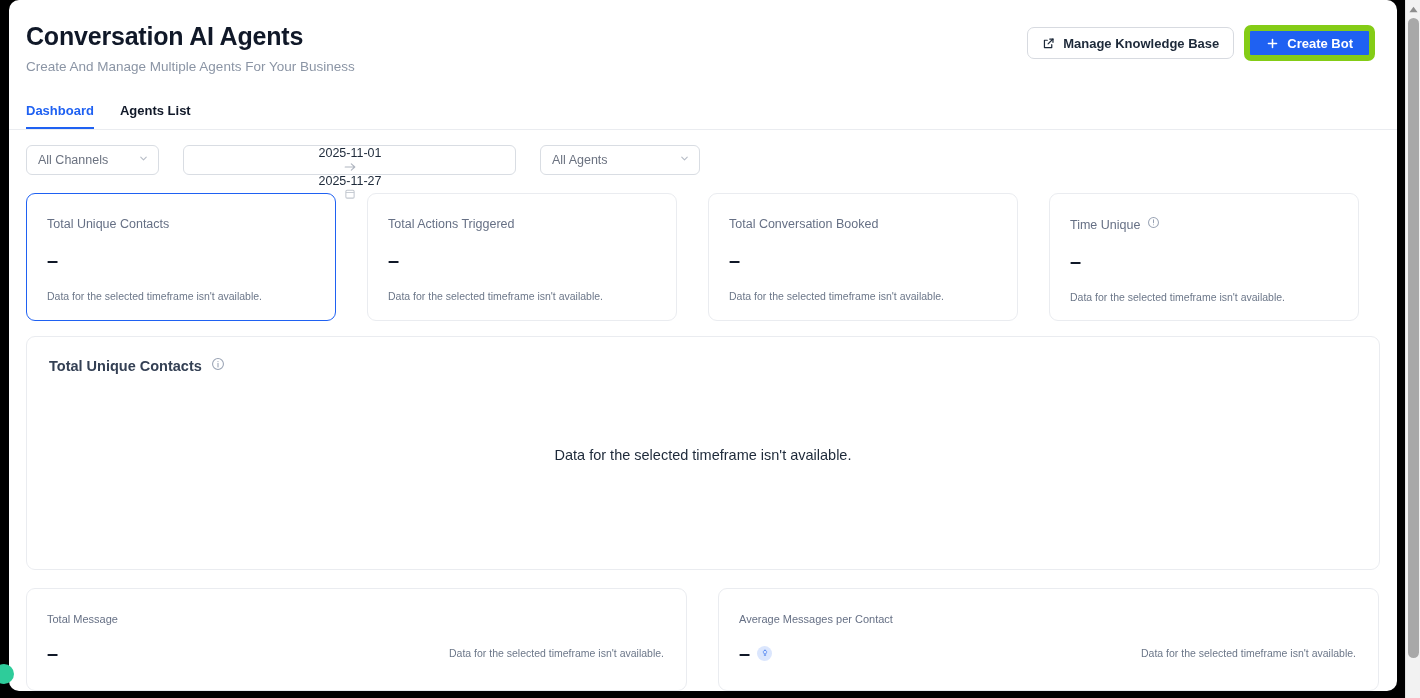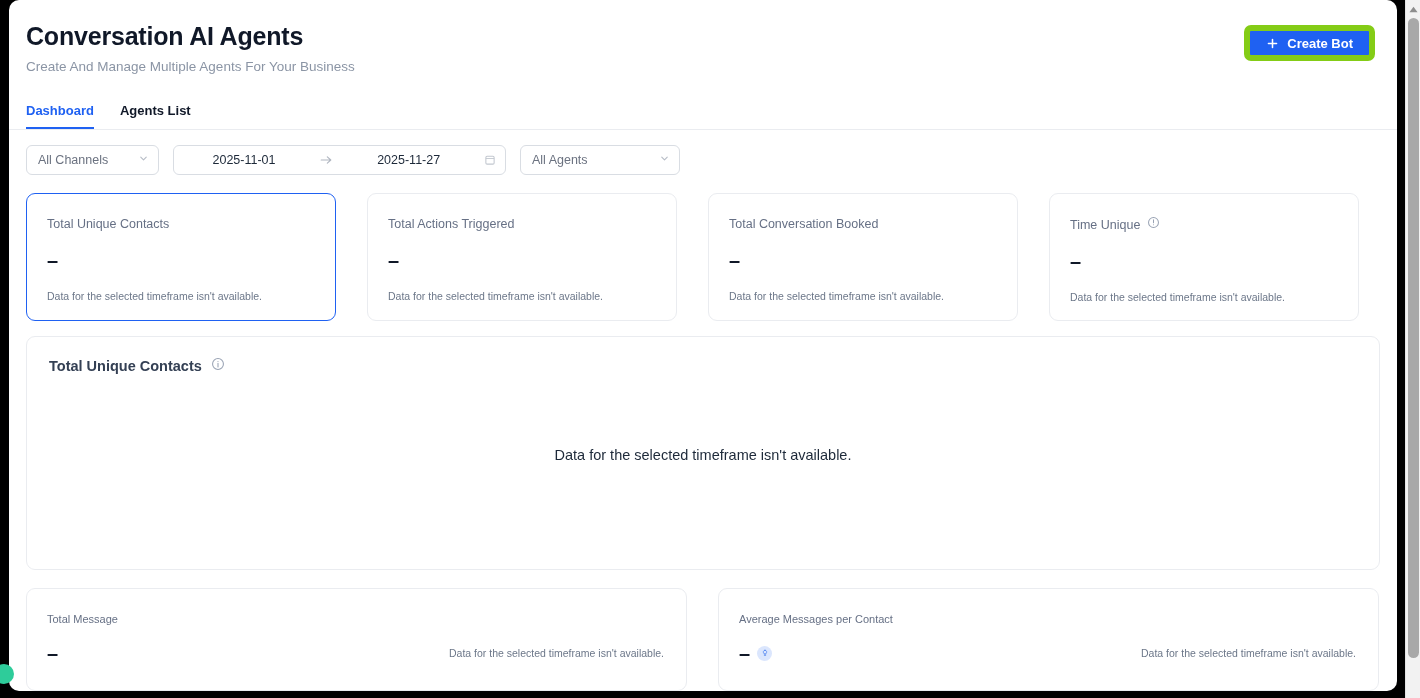--- a/index.html
+++ b/index.html
@@ -105,21 +105,21 @@
     color: #1f61f2;
     border-bottom-color: #1f61f2;
   }
 
   
   .filters {
     position: absolute;
     left: 17px; top: 145px;
     display: flex;
     align-items: center;
-    gap: 14px;
+    gap: 24px;
   }
   .control {
     height: 30px;
     border: 1px solid #d9dde3;
     border-radius: 6px;
     background: #ffffff;
     display: flex;
     align-items: center;
     font-size: 12.5px;
     color: #6b7280;
@@ -128,20 +128,21 @@
   .select-ctl {
     width: 133px;
     justify-content: space-between;
     padding: 0 9px 0 11px;
   }
   .select-ctl .caret { color: #b6bcc6; display:block; }
   .date-ctl {
     width: 333px;
     padding: 0 9px 0 10px;
     justify-content: space-between;
+    flex-direction: column;
   }
   .date-val {
     color: #1d2939;
     font-size: 12.5px;
     width: 120px;
     text-align: center;
   }
   .date-arrow { color: #b0b6c0; display: flex; align-items: center; }
   .cal-icon { color: #c2c7cf; display: flex; align-items: center; }
 
@@ -314,20 +315,30 @@
 
   <div class="page">
 
     <div class="header">
       <div class="title-block">
         <div class="page-title">Conversation AI Agents</div>
         <div class="page-subtitle">Create And Manage Multiple Agents For Your Business</div>
       </div>
 
       <div class="header-actions">
+        <div class="btn btn-secondary">
+          <span>
+            <svg width="13" height="13" viewBox="0 0 16 16" fill="none" stroke="#1d2939" stroke-width="1.5" stroke-linecap="round" stroke-linejoin="round">
+              <path d="M9.5 2.5H13.5V6.5"></path>
+              <path d="M13.5 2.5L7.5 8.5"></path>
+              <path d="M12 9.5V13H3V4h3.5"></path>
+            </svg>
+          </span>
+          <span>Manage Knowledge Base</span>
+        </div>
 
         <div class="btn btn-primary">
           <span>
             <svg width="13" height="13" viewBox="0 0 16 16" fill="none" stroke="#ffffff" stroke-width="1.9" stroke-linecap="round">
               <path d="M8 3v10M3 8h10"></path>
             </svg>
           </span>
           <span>Create Bot</span>
         </div>
       </div>

